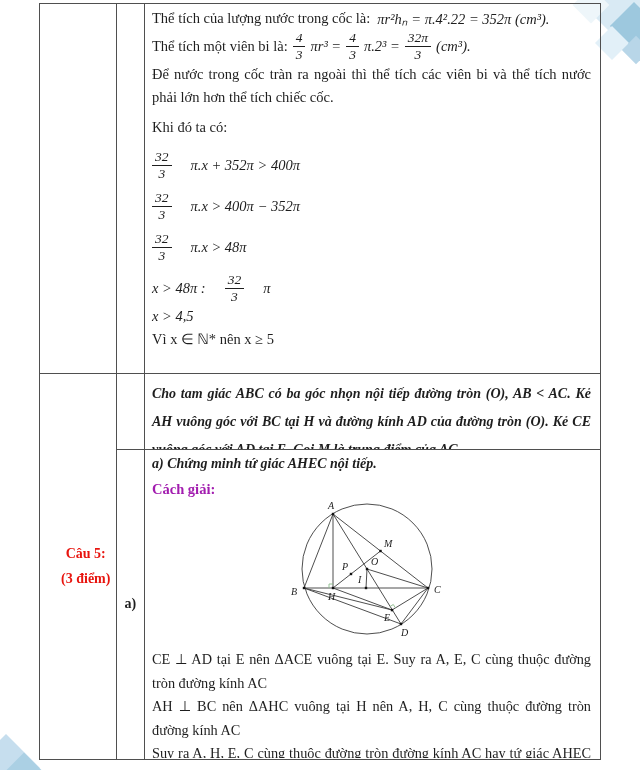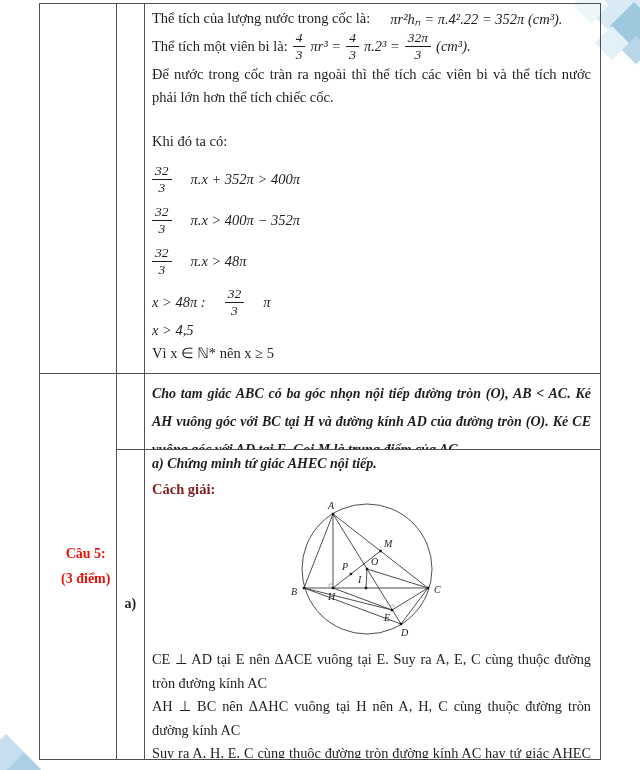--- a/index.html
+++ b/index.html
@@ -26,38 +26,38 @@
 
   .cell{position:absolute;box-sizing:border-box;}
   .cell-q{left:8px;top:370px;width:75.5px;height:384px;display:flex;flex-direction:column;
           align-items:center;justify-content:center;gap:9px;color:#e8150f;font-weight:bold;font-size:14px;}
   .cell-a{left:77px;top:446px;width:26.5px;height:308px;display:flex;align-items:center;
           justify-content:center;font-weight:bold;font-size:14px;}
 
   .cell-sol4{left:105px;top:0;width:456px;height:368px;padding:0 10px 0 7px;overflow:hidden;font-size:14.5px;}
   .mi{font-style:italic;}
   .lab{font-style:normal;}
-  .l1{margin-top:4px;height:20px;display:flex;align-items:center;gap:20px;}
+  .l1{margin-top:4px;height:20px;display:flex;align-items:center;gap:7px;}
   .l2{margin-top:1px;height:34px;display:flex;align-items:center;gap:5px;}
   .p1{margin-top:5px;line-height:24px;}
   .p2{line-height:23px;text-align:justify;}
-  .k{margin-top:20px;line-height:24px;}
+  .k{margin-top:6px;line-height:24px;}
   .eqline{margin-top:11px;height:30px;display:flex;align-items:center;gap:19px;font-style:italic;}
   .eq5{margin-top:2px;line-height:22px;}
   .vi{line-height:24px;}
   .frac{display:inline-block;text-align:center;font-style:italic;font-size:13.5px;line-height:1.12;vertical-align:middle;}
   .frac>span{display:block;padding:0 3px;}
   .frac .num{border-bottom:1.2px solid #1e1e1e;}
 
   .cell-stmt{left:105px;top:370px;width:456px;height:74.5px;padding:6px 10px 0 7px;
              font-weight:bold;font-style:italic;font-size:14px;line-height:28px;text-align:justify;overflow:hidden;}
 
   .cell-parta{left:105px;top:446px;width:456px;height:308px;overflow:hidden;}
   .pa-title{margin:6px 10px 0 7px;font-weight:bold;font-style:italic;font-size:14px;}
-  .pa-giai{margin:9px 10px 0 7px;color:#7f1d1d;font-weight:bold;font-size:14.5px;}
+  .pa-giai{margin:9px 10px 0 7px;color:#a21caf;font-weight:bold;font-size:14.5px;}
   .figure{position:absolute;left:140px;top:38px;}
   .proof{position:absolute;left:7px;right:10px;top:198px;line-height:23.5px;font-size:14.3px;text-align:justify;}
   .proof p{margin:0;}
   svg text{font-family:"Liberation Serif",serif;font-style:italic;font-size:10px;fill:#1e1e1e;}
 </style>
 </head>
 <body>
 
 <div class="page">
 

